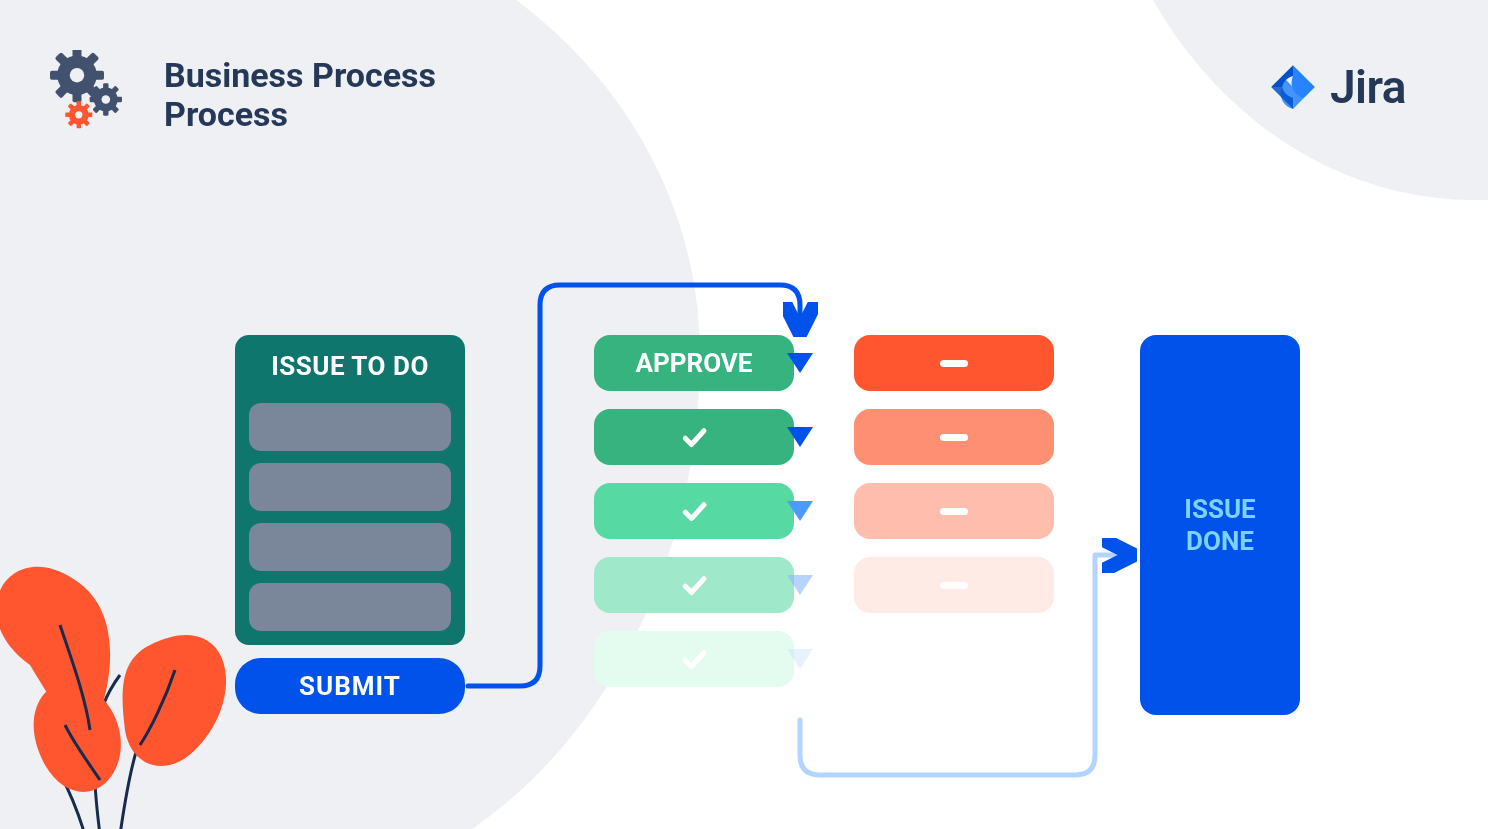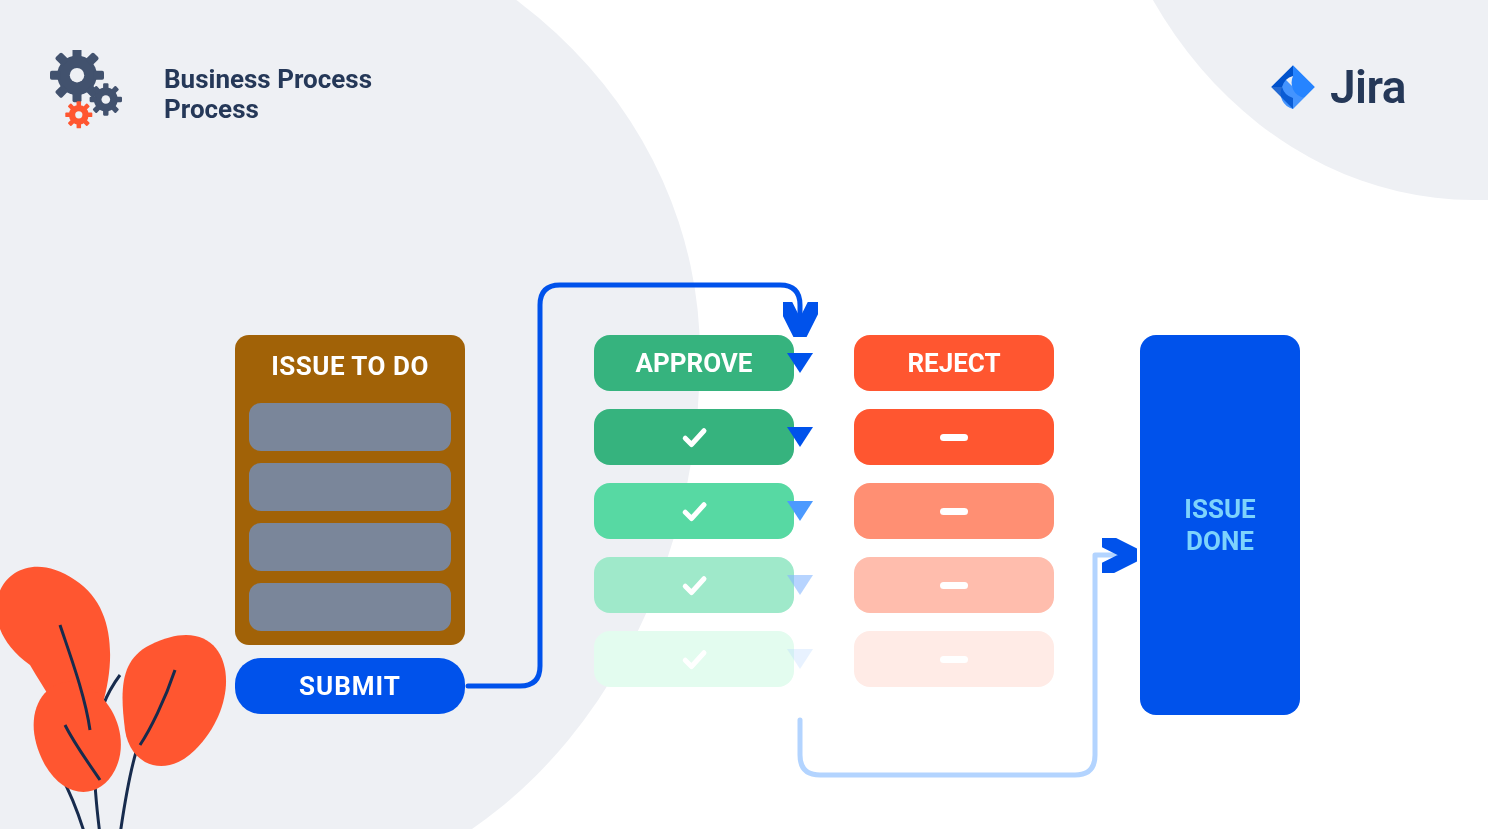--- a/index.html
+++ b/index.html
@@ -19,27 +19,27 @@
     right: -150px; top: -250px;
     width: 550px; height: 450px;
     background: #EEF0F4;
     border-radius: 0 0 0 70% / 0 0 0 100%;
   }
   .content { position: absolute; inset: 0; }
 
   
   .header { position: absolute; left: 50px; top: 50px; display: flex; align-items: center; }
   .gears { width: 90px; height: 90px; position: relative; margin-right: 24px; }
-  .title { color: #253858; font-size: 26px; font-weight: 700; line-height: 1.15; }
+  .title { color: #253858; font-size: 34px; font-weight: 700; line-height: 1.15; }
 
   .jira-logo { position: absolute; right: 82px; top: 60px; display: flex; align-items: center; text-align: right; }
   .jira-logo span { color: #253858; font-size: 46px; font-weight: 600; letter-spacing: -0.5px; margin-left: 12px; }
 
   
-  .col-todo { position: absolute; left: 235px; top: 335px; width: 230px; height: 310px; background: #a16207; border-radius: 14px; padding: 14px 14px; }
+  .col-todo { position: absolute; left: 235px; top: 335px; width: 230px; height: 310px; background: #0f766e; border-radius: 14px; padding: 14px 14px; }
   .col-todo .label { color: #FFFFFF; font-size: 26px; font-weight: 700; text-align: center; letter-spacing: 0.5px; padding: 2px 0 10px; }
   .todo-item { height: 48px; background: #7A869A; border-radius: 12px; margin-top: 12px; }
 
   .submit-btn { position: absolute; left: 235px; top: 658px; width: 230px; height: 56px; background: #0052EB; color: #fff; border-radius: 26px; display: flex; align-items: center; justify-content: center; font-size: 26px; font-weight: 700; letter-spacing: 1px; }
 
   .approve-col { position: absolute; left: 570px; top: 335px; width: 200px; }
   .reject-col  { position: absolute; left: 830px; top: 335px; width: 200px; }
   .sep-col     { position: absolute; left: 780px; top: 335px; width: 40px; }
 
   .pill { width: 200px; height: 56px; border-radius: 16px; display: flex; align-items: center; justify-content: center; color: #fff; font-size: 26px; font-weight: 700; margin-bottom: 18px; margin-left: 24px; }
@@ -209,23 +209,20 @@
         </svg>
       </div>
     <div class="sep">
         <svg width="30" height="24" viewBox="0 0 30 24">
           <path class="tri-5" d="M2 2 H28 L15 22 Z"></path>
         </svg>
       </div>
   </div>
 
   <div class="reject-col">
-    <div class="pill reject-1">
-        <span>REJECT</span>
-      </div>
     <div class="pill reject-2">
         <span class="dash"></span>
       </div>
     <div class="pill reject-3">
         <span class="dash"></span>
       </div>
     <div class="pill reject-4">
         <span class="dash"></span>
       </div>
     <div class="pill reject-5">

